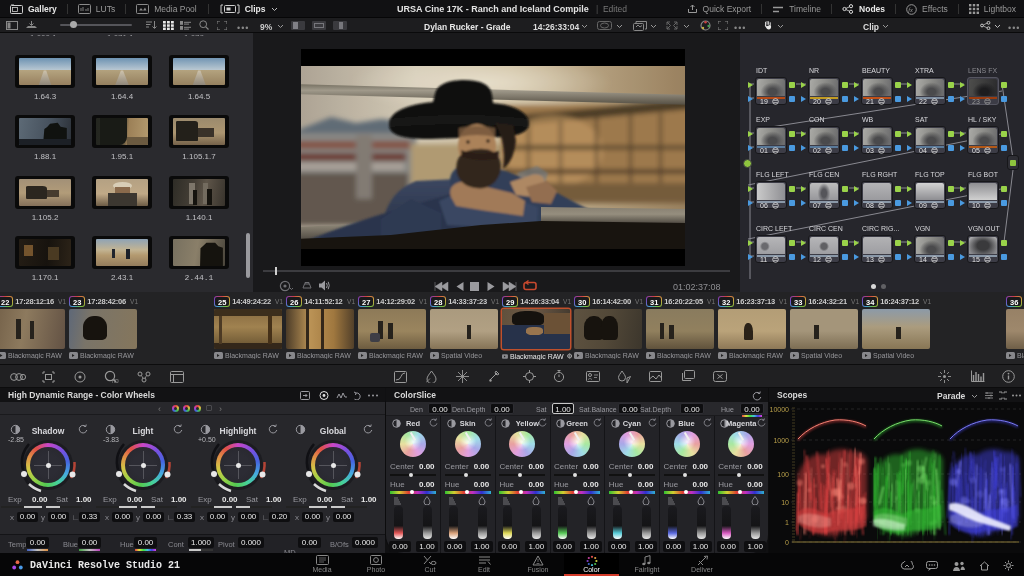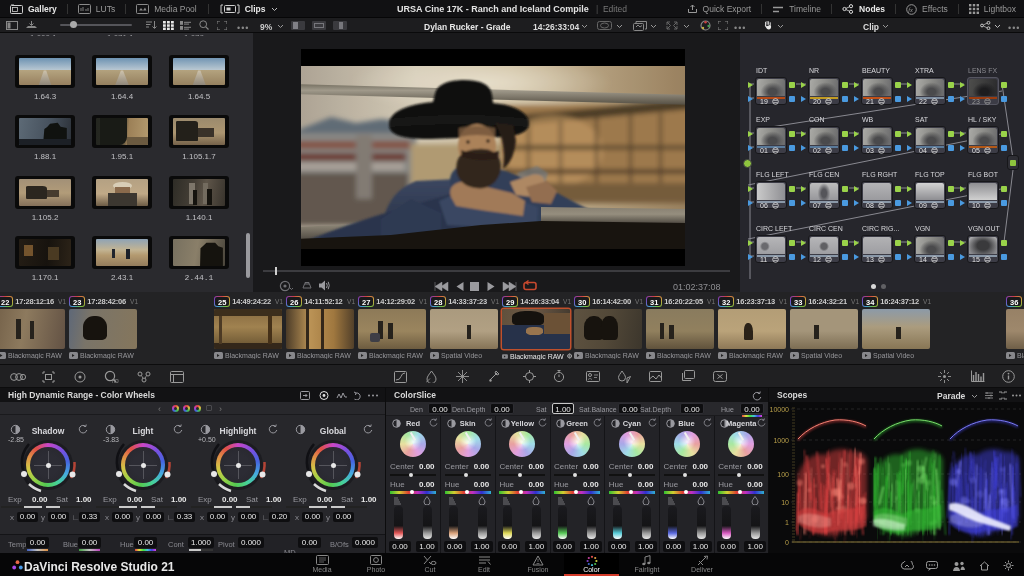--- a/index.html
+++ b/index.html
@@ -34,21 +34,21 @@
 .chead{position:absolute;top:0;left:0;width:100%;height:13px;display:flex;align-items:center;gap:2px;}
 .cnum{font-size:7.5px;font-weight:bold;color:#fff;border-radius:3px;padding:0 3px;height:11px;line-height:11px;border:1px solid transparent;background:linear-gradient(#1a1a1c,#1a1a1c) padding-box,conic-gradient(#d04040,#d0a040,#70c040,#40a0d0,#8040c0,#d04040) border-box;}
 .ctc{font-size:7.5px;font-weight:bold;color:#ccc;letter-spacing:-0.2px;}
 .cv1{font-size:6.5px;color:#777;margin-left:auto;margin-right:1px;}
 .cthumb{position:absolute;top:14px;left:0;width:68px;height:40px;border-radius:2px;overflow:hidden;background:#333;}
 .cfoot{position:absolute;top:57px;left:0;font-size:7px;color:#999;display:flex;align-items:center;gap:2px;white-space:nowrap;overflow:hidden;max-width:70px;}
 
 #tools{left:0;top:364px;width:1024px;height:24px;background:#202022;border-top:1px solid #0c0c0d;border-bottom:1px solid #0c0c0d;}
 
 #hdr{left:0;top:388px;width:385px;height:165px;background:#27272b;}
-#cslice{left:385px;top:388px;width:383px;height:165px;background:#232327;border-left:1px solid #0c0c0d;}
+#cslice{left:385px;top:388px;width:383px;height:165px;background:#232327;border-left:1px solid #0c0c0d;border-radius:18px;}
 #scopes{left:768px;top:388px;width:256px;height:165px;background:#0c0c0d;border-left:1px solid #0c0c0d;}
 .phead{position:absolute;left:0;top:0;width:100%;height:14px;background:#121214;display:flex;align-items:center;}
 .phead b{color:#d8d8d8;font-size:8.5px;margin-left:8px;}
 
 #appbar{left:0;top:553px;width:1024px;height:23px;background:#060607;}
 .page{position:absolute;top:0;width:54px;height:23px;text-align:center;font-size:7px;color:#888;}
 .page .pi{margin-top:2px;height:11px;}
 .vbox{background:#0e0e10;border-radius:2px;color:#e8e8e8;font-size:8px;text-align:center;display:inline-block;}
 </style></head>
 <body>
@@ -1376,21 +1376,21 @@
     </svg>
 <div class="abs" style="left:62.7px;top:118px;width:9px;height:33px;border-radius:4px;background:linear-gradient(#1a1a1e 0%,#141416 60%,#d8a078 82%,#fff 100%);"></div>
 <div class="abs" style="left:91.7px;top:118px;width:9px;height:33px;border-radius:4px;background:linear-gradient(#1a1a1e 0%,#141416 60%,#9a9a9a 82%,#e8e8e8 100%);"></div>
 <div class="abs vbox" style="left:57.7px;top:153px;width:22px;height:11px;line-height:11px;">0.00</div>
 <div class="abs vbox" style="left:84.7px;top:153px;width:22px;height:11px;line-height:11px;">1.00</div>
 <div class="abs" style="left:163.6px;top:28px;width:1px;height:137px;background:#141417;"></div>
 <svg class="abs" style="left:115.4px;top:31px;" width="9" height="9" viewBox="0 0 9 9">
       <circle cx="4.5" cy="4.5" r="3.8" fill="none" stroke="#9a9aa0"></circle>
       <path d="M4.5 0.7 A3.8 3.8 0 0 1 4.5 8.3Z" fill="#9a9aa0"></path>
     </svg>
-<div class="abs" style="left:109.4px;top:31px;width:54px;text-align:center;font-size:7.5px;font-weight:bold;color:#d8d8dc;">Yellow</div>
+<div class="abs" style="left:109.4px;top:31px;width:64px;text-align:center;font-size:7.5px;font-weight:bold;color:#d8d8dc;">Yellow</div>
 <svg class="abs" style="left:152.4px;top:30px;" width="9" height="9" viewBox="0 0 10 10">
       <path d="M7.8 2.5 A3.8 3.8 0 1 0 8.8 6M7.8 2.5l.4-2M7.8 2.5l-2-.2" stroke="#88888e" fill="none"></path>
     </svg>
 <div class="abs" style="left:123.4px;top:43px;width:26px;height:26px;border-radius:50%;background:radial-gradient(circle at 50% 42%,rgba(255,255,255,0.85) 0%,rgba(255,255,255,0) 42%),conic-gradient(from 270deg,#e8a0a0,#e8e0a0,#a8e8a0,#a0dce8,#a8a8e8,#e0a0e0,#e8a0a0);"></div>
 <div class="abs" style="left:135.4px;top:44px;width:1.5px;height:9px;background:#f0f0f0;transform:rotate(-30deg);"></div>
 <div class="abs" style="left:113.4px;top:74px;font-size:8px;color:#9a9aa0;">Center</div>
 <div class="abs" style="left:142.4px;top:74px;font-size:8px;color:#e8e8e8;font-weight:bold;">0.00</div>
 <div class="abs" style="left:113.4px;top:86px;width:46px;height:1.5px;background:#111;"></div>
 <div class="abs" style="left:132.4px;top:84.5px;width:4px;height:4px;border-radius:50%;background:#e0e0e0;"></div>
 <div class="abs" style="left:113.4px;top:92px;font-size:8px;color:#9a9aa0;">Hue</div>
@@ -1912,21 +1912,21 @@
       <path d="M180 102 C192 98 204 108 216 114 L242 124 241 129 212 121 C198 117 188 110 180 108Z" fill="#f0f0ff" opacity="0.9" filter="url(#wb)"></path>
       <path d="M104 118 C114 114 126 120 136 122 L136 128 C124 130 112 126 104 124Z" fill="#eaffea" opacity="0.5" filter="url(#wb)"></path>
     </svg>
 </div>
 <div class="abs" id="appbar">
  <svg class="abs" style="left:12px;top:7px;" width="11" height="10" viewBox="0 0 11 10">
       <circle cx="5.5" cy="2.2" r="1.9" fill="#e8684a"></circle>
       <circle cx="2.2" cy="7.5" r="1.9" fill="#a84ae8"></circle>
       <circle cx="8.8" cy="7.5" r="1.9" fill="#4a9ae8"></circle>
     </svg>
- <div class="abs" style="left:24px;top:7px;color:#e8e8e8;font-size:12px;font-weight:bold;">DaVinci Resolve Studio 21</div>
+ <div class="abs" style="left:30px;top:7px;color:#e8e8e8;font-size:10px;font-weight:bold;font-family:Liberation Mono, monospace;">DaVinci Resolve Studio 21</div>
  <div class="page" style="left:295px;"><div class="pi"><svg width="13" height="10" viewBox="0 0 13 10">
           <rect x="0.5" y="0.5" width="12" height="9" rx="1" fill="none" stroke="#888"></rect>
           <path d="M3 3h7M3 5h7M3 7h5" stroke="#888" stroke-width="0.7"></path>
         </svg></div>Media</div>
  <div class="page" style="left:349px;"><div class="pi"><svg width="12" height="10" viewBox="0 0 12 10">
           <rect x="0.5" y="0.5" width="11" height="9" rx="1" fill="none" stroke="#888"></rect>
           <circle cx="6" cy="5" r="2.4" fill="none" stroke="#888"></circle>
         </svg></div>Photo</div>
  <div class="page" style="left:403px;"><div class="pi"><svg width="14" height="10" viewBox="0 0 14 10">
           <path d="M1 9 8 1M4.5 5.2 1 1M6 7l2 2" stroke="#888" fill="none"></path>

